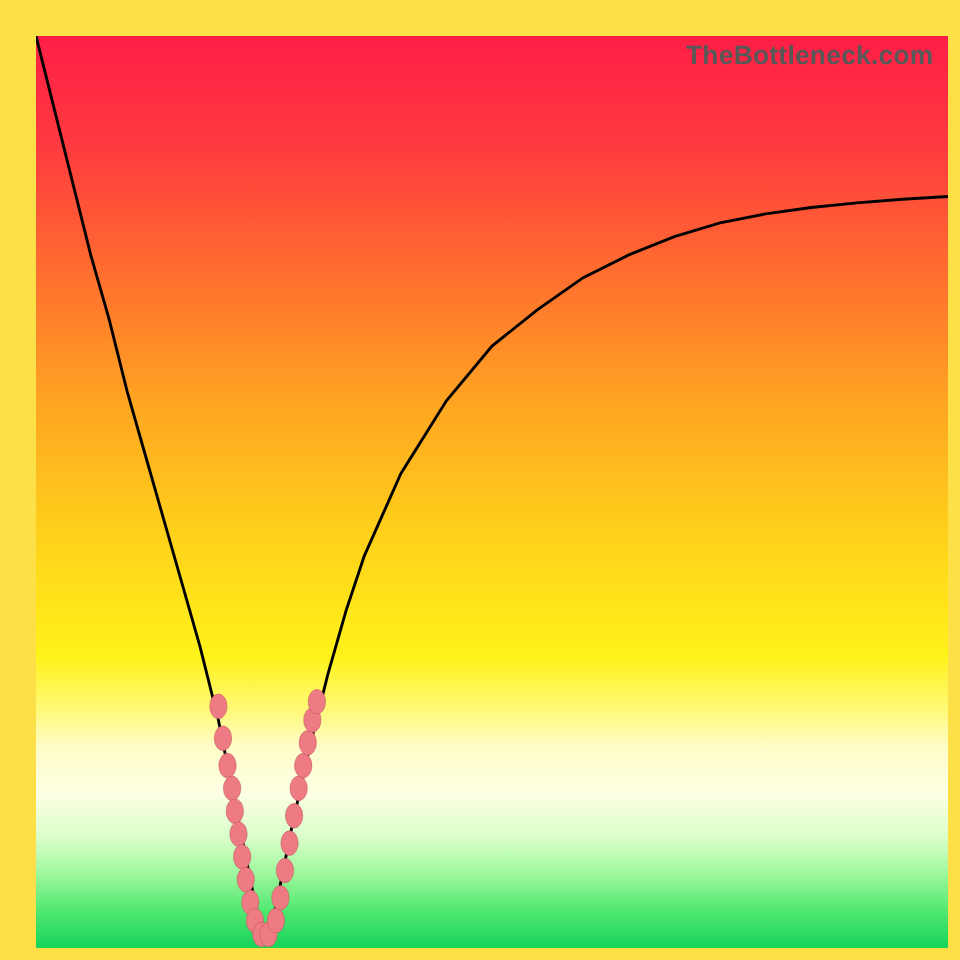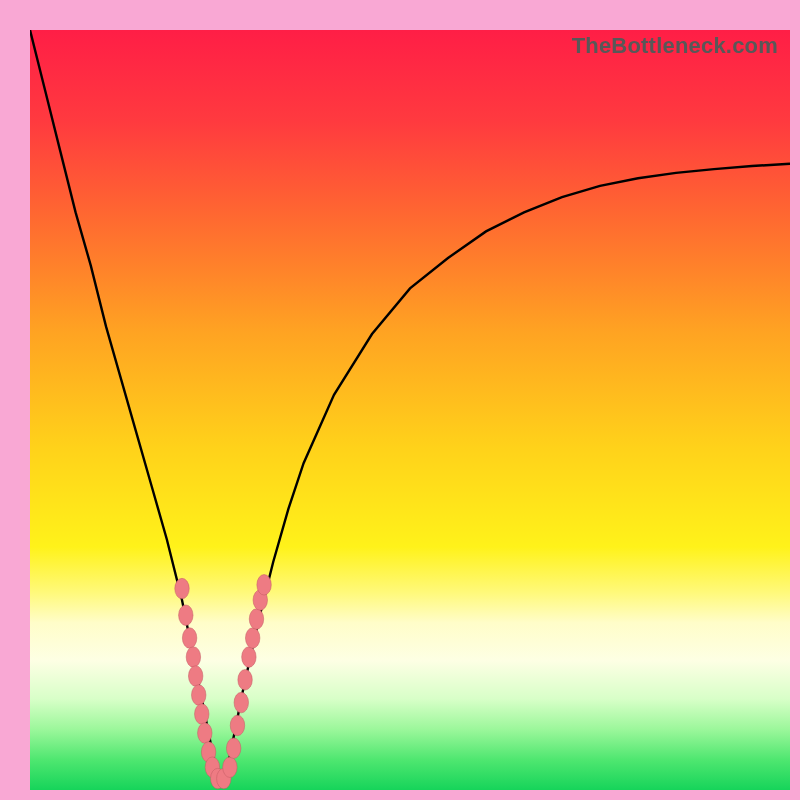--- a/index.html
+++ b/index.html
@@ -8,21 +8,21 @@
     width: 800px;
     height: 800px;
     overflow: hidden;
     background: #000;
     font-family: Arial, Helvetica, sans-serif;
   }
   .frame {
     position: relative;
     width: 800px;
     height: 800px;
-    background: #f9a8d4;
+    background: #fde047;
   }
   .plot-area {
     position: absolute;
     left: 30px;
     top: 30px;
     width: 760px;
     height: 760px;
     overflow: hidden;
   }
   .gradient-bg {

